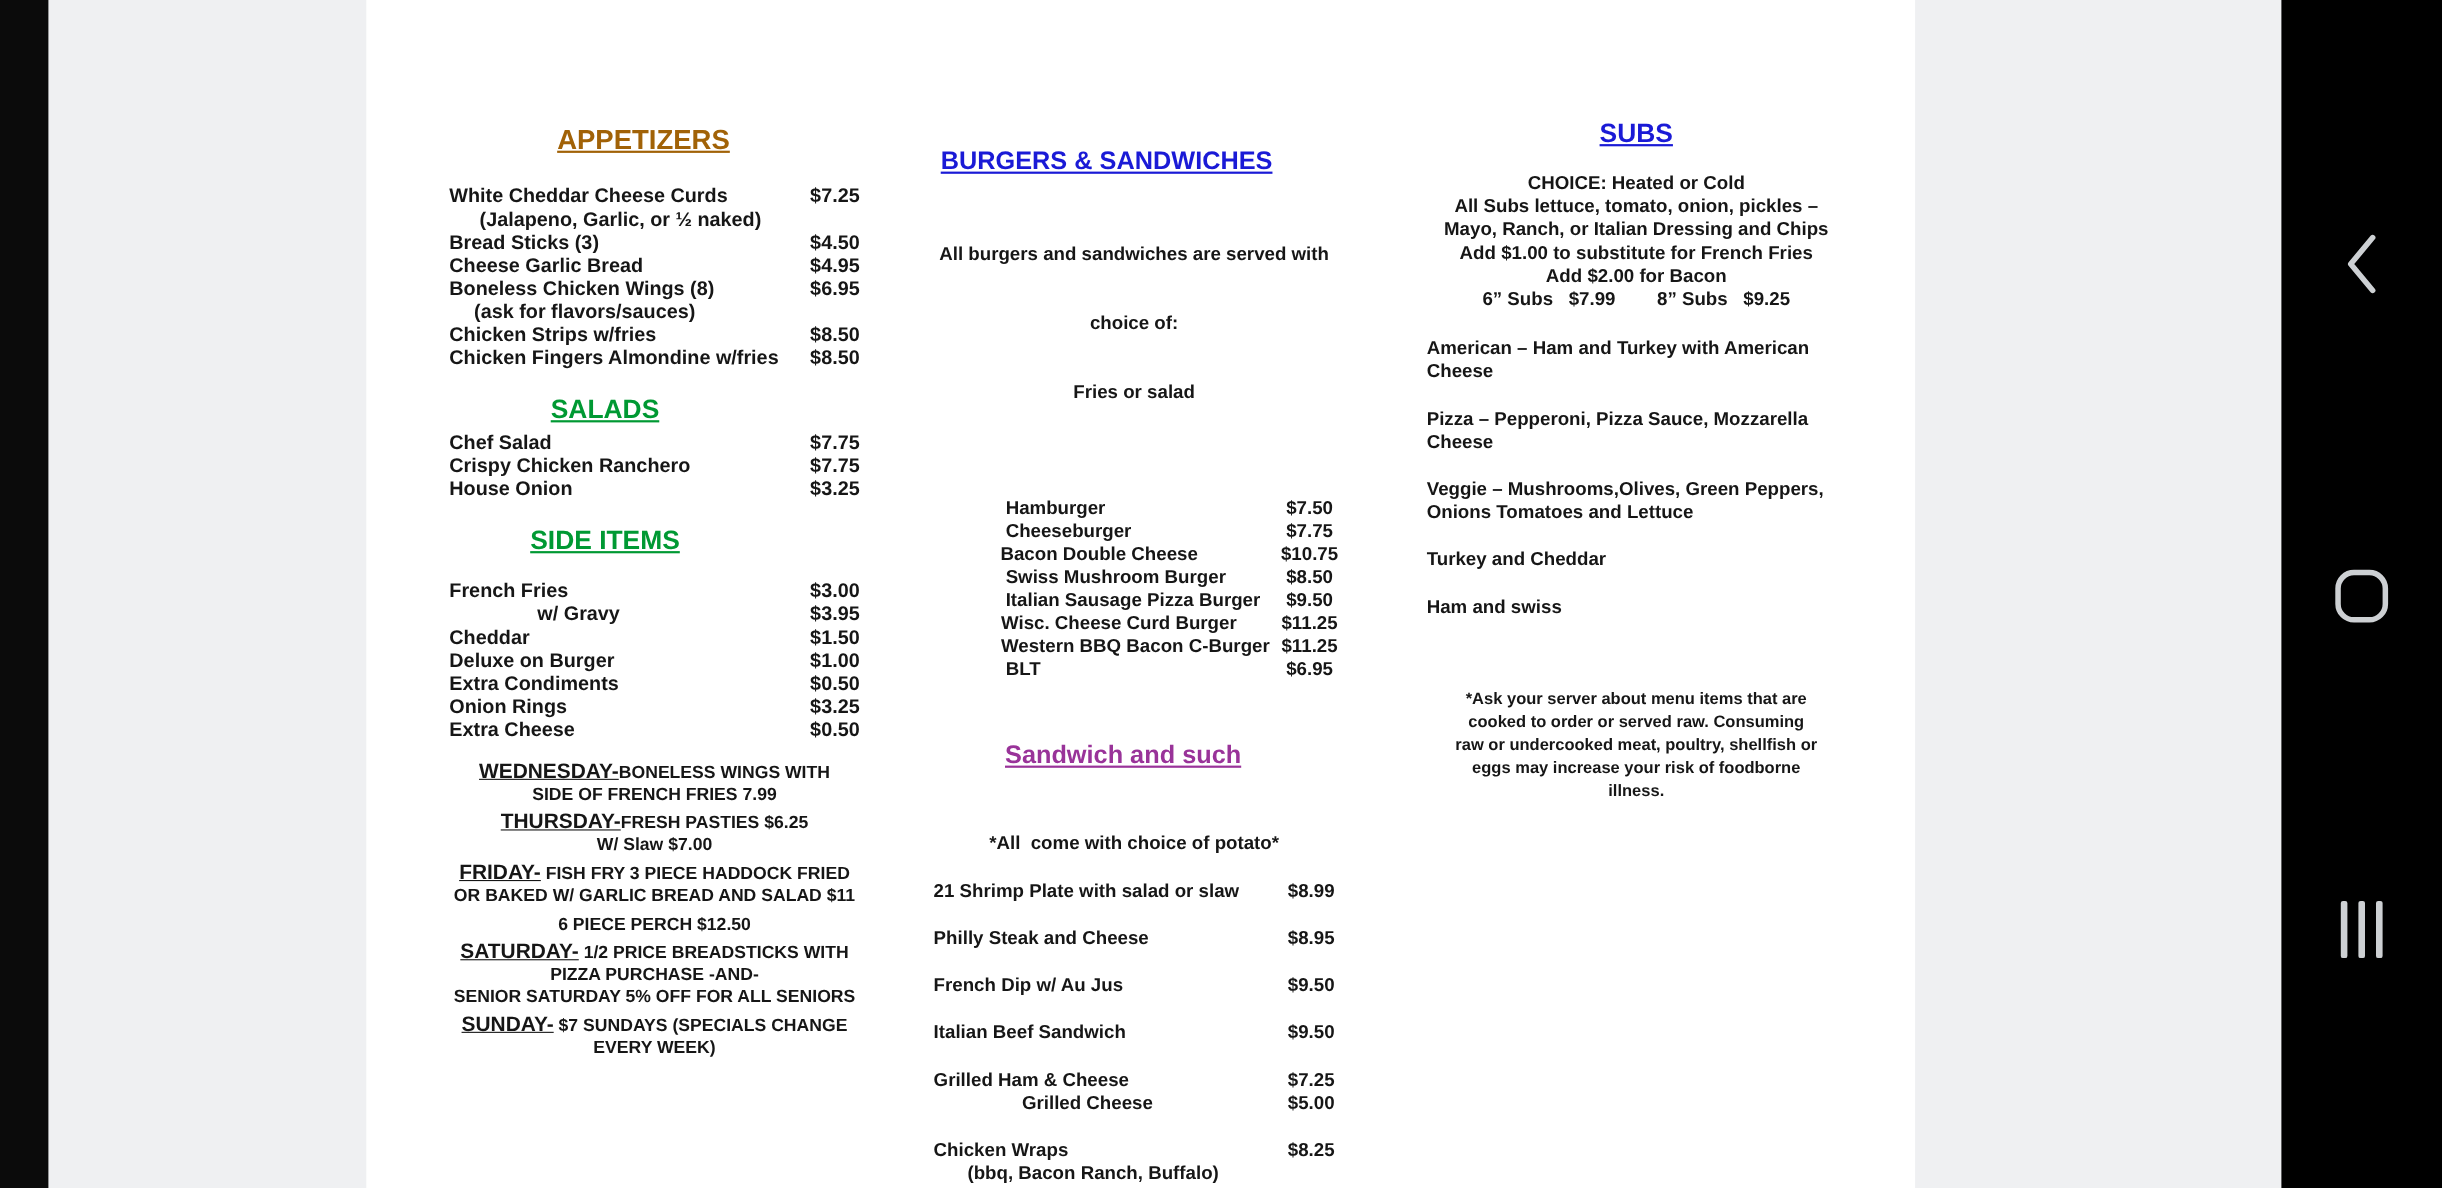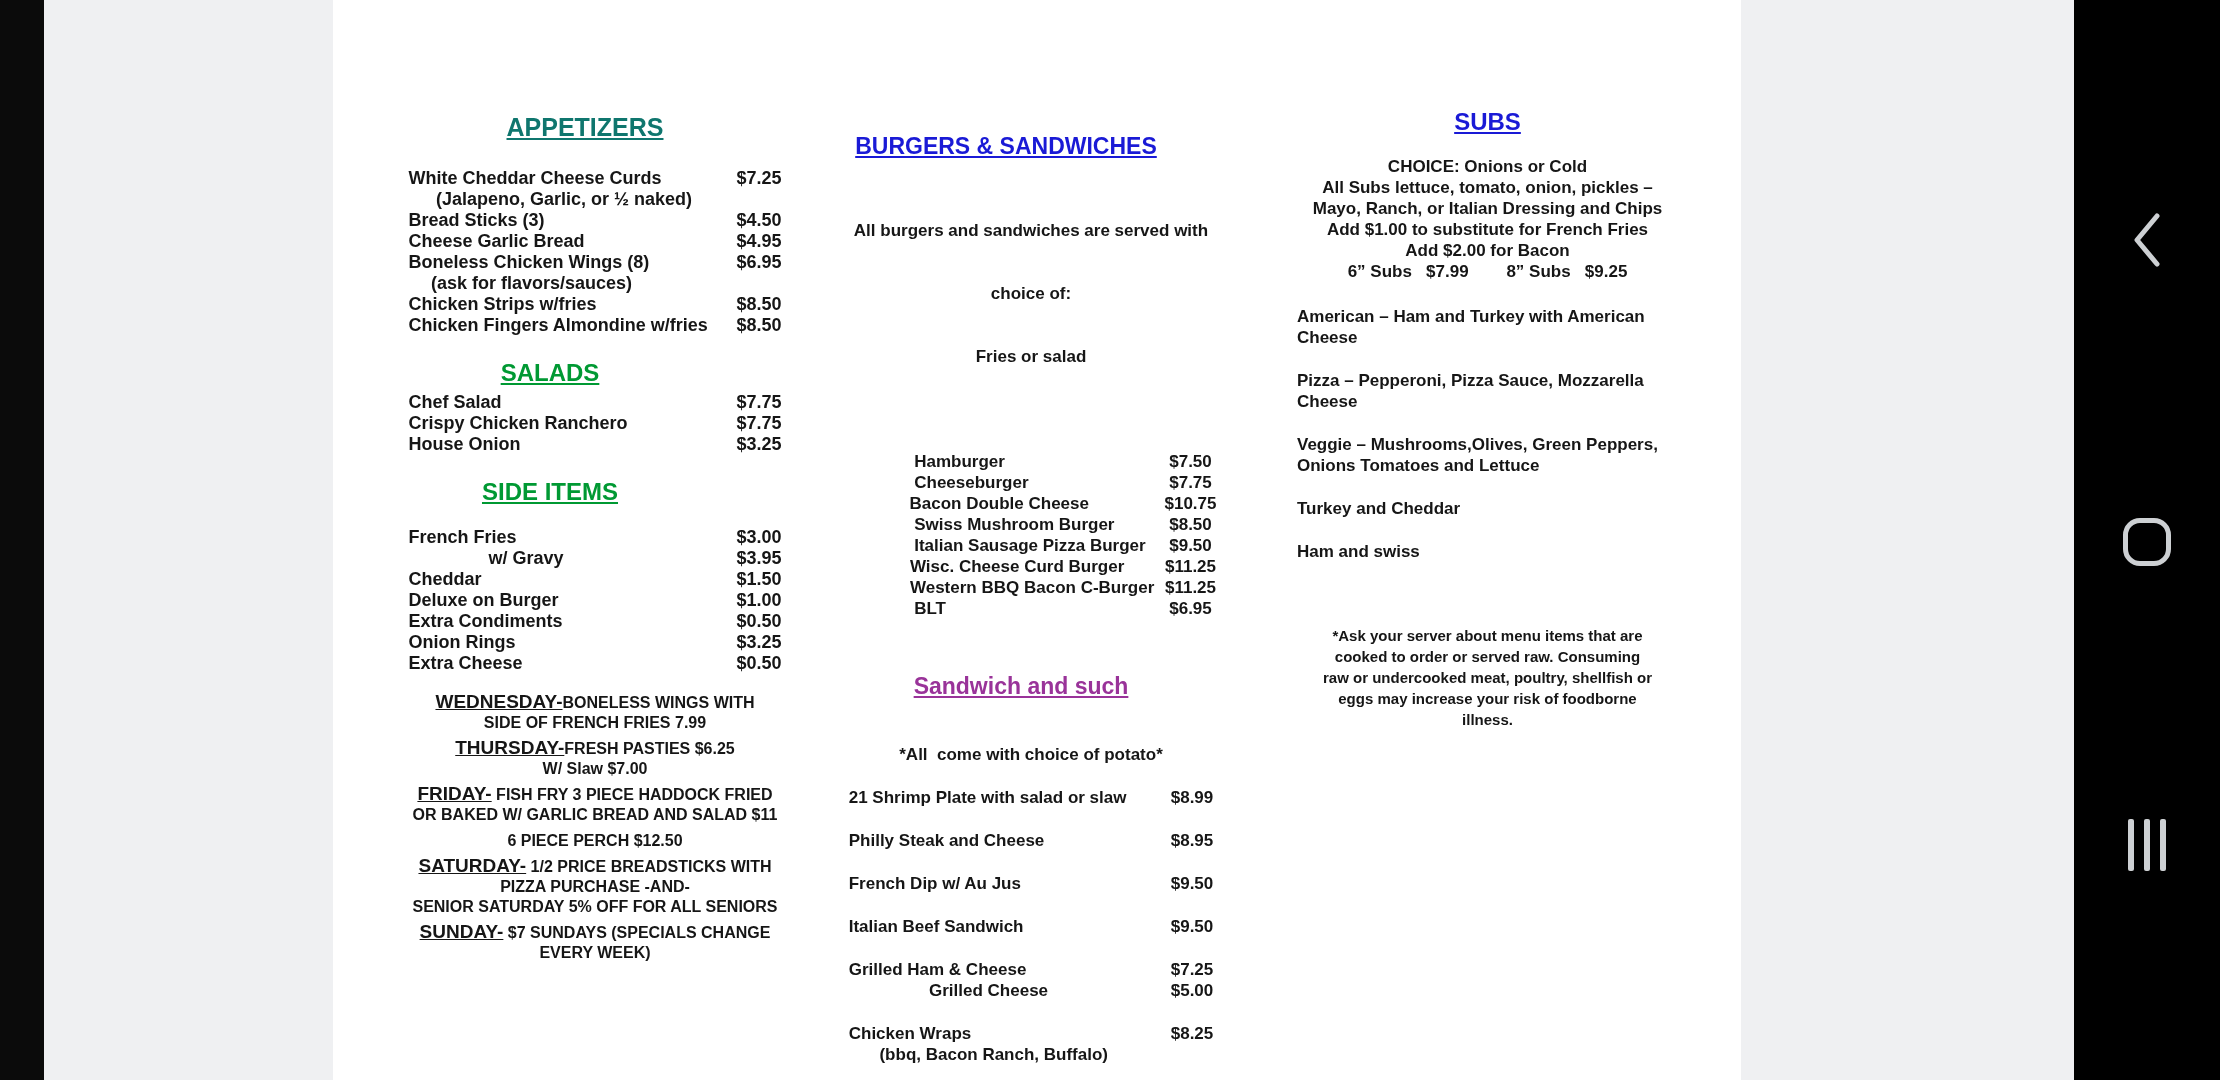--- a/index.html
+++ b/index.html
@@ -15,39 +15,39 @@
   .paper {
     position:absolute; left:333px; top:0; width:1408px; height:1080px;
     background:#ffffff; font-weight:bold;
   }
   .col { position:absolute; }
   .col1 { left:62px;  top:112px; width:400px; }
   .col2 { left:508px; top:132px; width:380px; }
   .col3 { left:962px; top:108px; width:385px; }
 
   .h { text-decoration:underline; text-align:center; white-space:pre-wrap; }
-  .h-app  { width:380px; font-size:25px; line-height:30px; color:#0f766e; margin-bottom:26px; }
+  .h-app  { width:380px; font-size:25px; line-height:30px; color:#a16207; margin-bottom:26px; }
   .h-green{ width:310px; font-size:24px; line-height:30px; color:#009933; }
   .h-salads { margin-top:22px; margin-bottom:4px; }
   .h-side   { margin-top:22px; margin-bottom:20px; }
   .h-burg { width:330px; font-size:23px; line-height:28px; color:#1a1ad6; }
   .h-sand { width:360px; font-size:23px; line-height:28px; color:#993399; margin-top:53px; }
   .h-subs { width:385px; font-size:24px; line-height:28px; color:#1a1ad6; }
 
   .mrow { display:flex; font-size:18px; line-height:21px;justify-content:center; }
   .mname { white-space:pre-wrap; }
   .col1 .mname { flex:0 0 328px; }
   .mprice { white-space:nowrap; }
 
   .burger-list { margin-top:42px; }
   .burger-list .mrow { margin-left:64px; font-size:17px; }
   .burger-list .mname { flex:0 0 255px; }
 
   .note2 { margin-top:18px; font-size:17px; line-height:21px; text-align:center; white-space:pre-wrap; }
-  .note3 { margin-top:44px; font-size:17px; line-height:21px; text-align:center; white-space:pre-wrap; }
+  .note3 { margin-top:56px; font-size:17px; line-height:21px; text-align:center; white-space:pre-wrap; }
 
   .sand-list { margin-top:22px; }
   .sand-list .mrow { font-size:17px; }
   .sand-list .mname { flex:0 0 322px; }
   .sand-list .mt { margin-top:22px; }
 
   .specials { margin-top:18px; }
   .special { text-align:center; white-space:pre-wrap; line-height:20px; margin-bottom:5px; font-size:16px; }
   .sday { font-size:19px; text-decoration:underline; }
   .stext { font-size:16px; }
@@ -266,21 +266,21 @@
           <span class="mprice"></span>
         </div>
     </div>
 
   </div>
 
   <div class="col col3">
     <div class="h h-subs">SUBS</div>
 
     <div class="subs-info">
-      <div>CHOICE: Onions or Cold</div>
+      <div>CHOICE: Heated or Cold</div>
       <div>All Subs lettuce, tomato, onion, pickles –</div>
       <div>Mayo, Ranch, or Italian Dressing and Chips</div>
       <div>Add $1.00 to substitute for French Fries</div>
       <div>Add $2.00 for Bacon</div>
       <div>6” Subs   $7.99        8” Subs   $9.25</div>
     </div>
 
     <div class="varieties">
       <div class="variety">American – Ham and Turkey with American
 Cheese</div>

